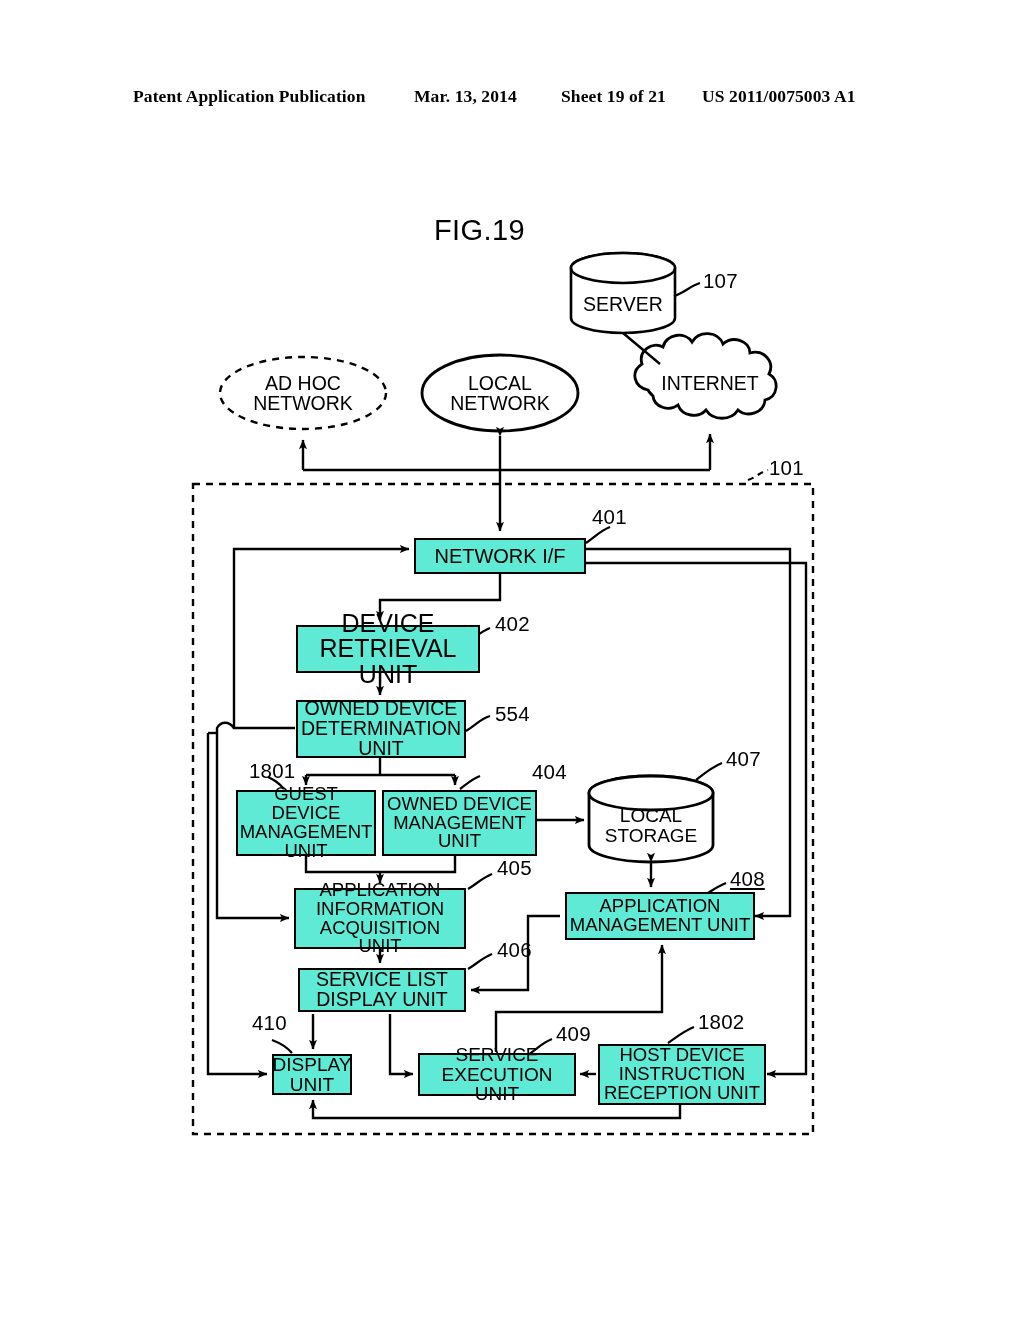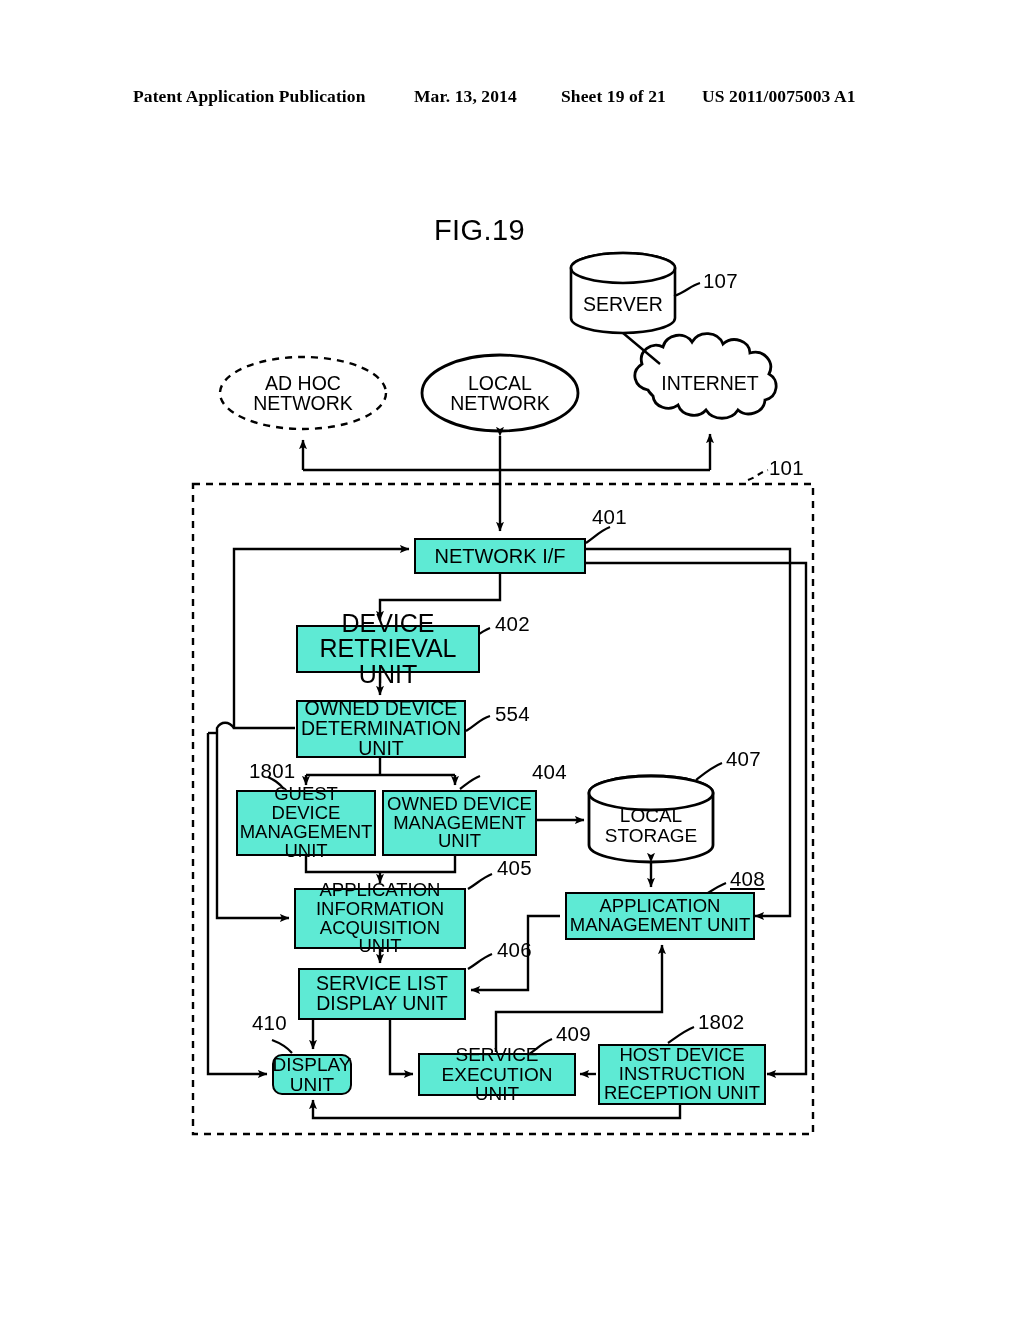--- a/index.html
+++ b/index.html
@@ -230,26 +230,26 @@
     <span>APPLICATION
 INFORMATION
 ACQUISITION UNIT</span>
   </div>
 
   <div class="box" style="left:565px;top:892px;width:190px;height:48px;font-size:18.5px;">
     <span>APPLICATION
 MANAGEMENT UNIT</span>
   </div>
 
-  <div class="box" style="left:298px;top:968px;width:168px;height:52px;font-size:19.5px;">
+  <div class="box" style="left:298px;top:968px;width:168px;height:44px;font-size:19.5px;">
     <span>SERVICE LIST
 DISPLAY UNIT</span>
   </div>
 
-  <div class="box" style="left:272px;top:1054px;width:80px;height:41px;font-size:19px;border-radius:10px;">
+  <div class="box" style="left:272px;top:1054px;width:80px;height:41px;font-size:19px;">
     <span>DISPLAY
 UNIT</span>
   </div>
 
   <div class="box" style="left:418px;top:1053px;width:158px;height:43px;font-size:19px;">
     <span>SERVICE
 EXECUTION UNIT</span>
   </div>
 
   <div class="box" style="left:598px;top:1044px;width:168px;height:61px;font-size:18.5px;">

